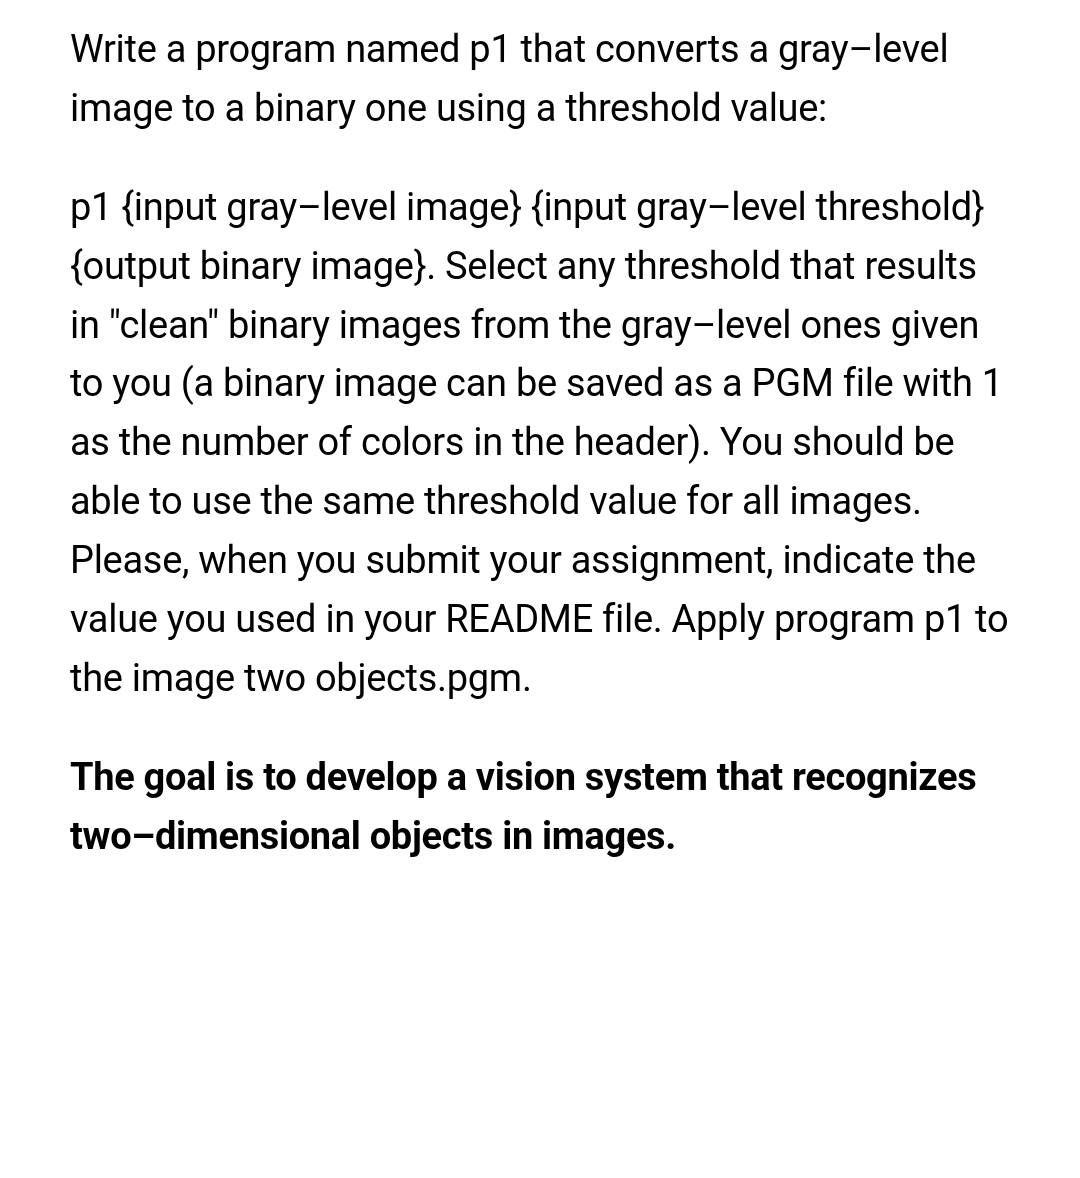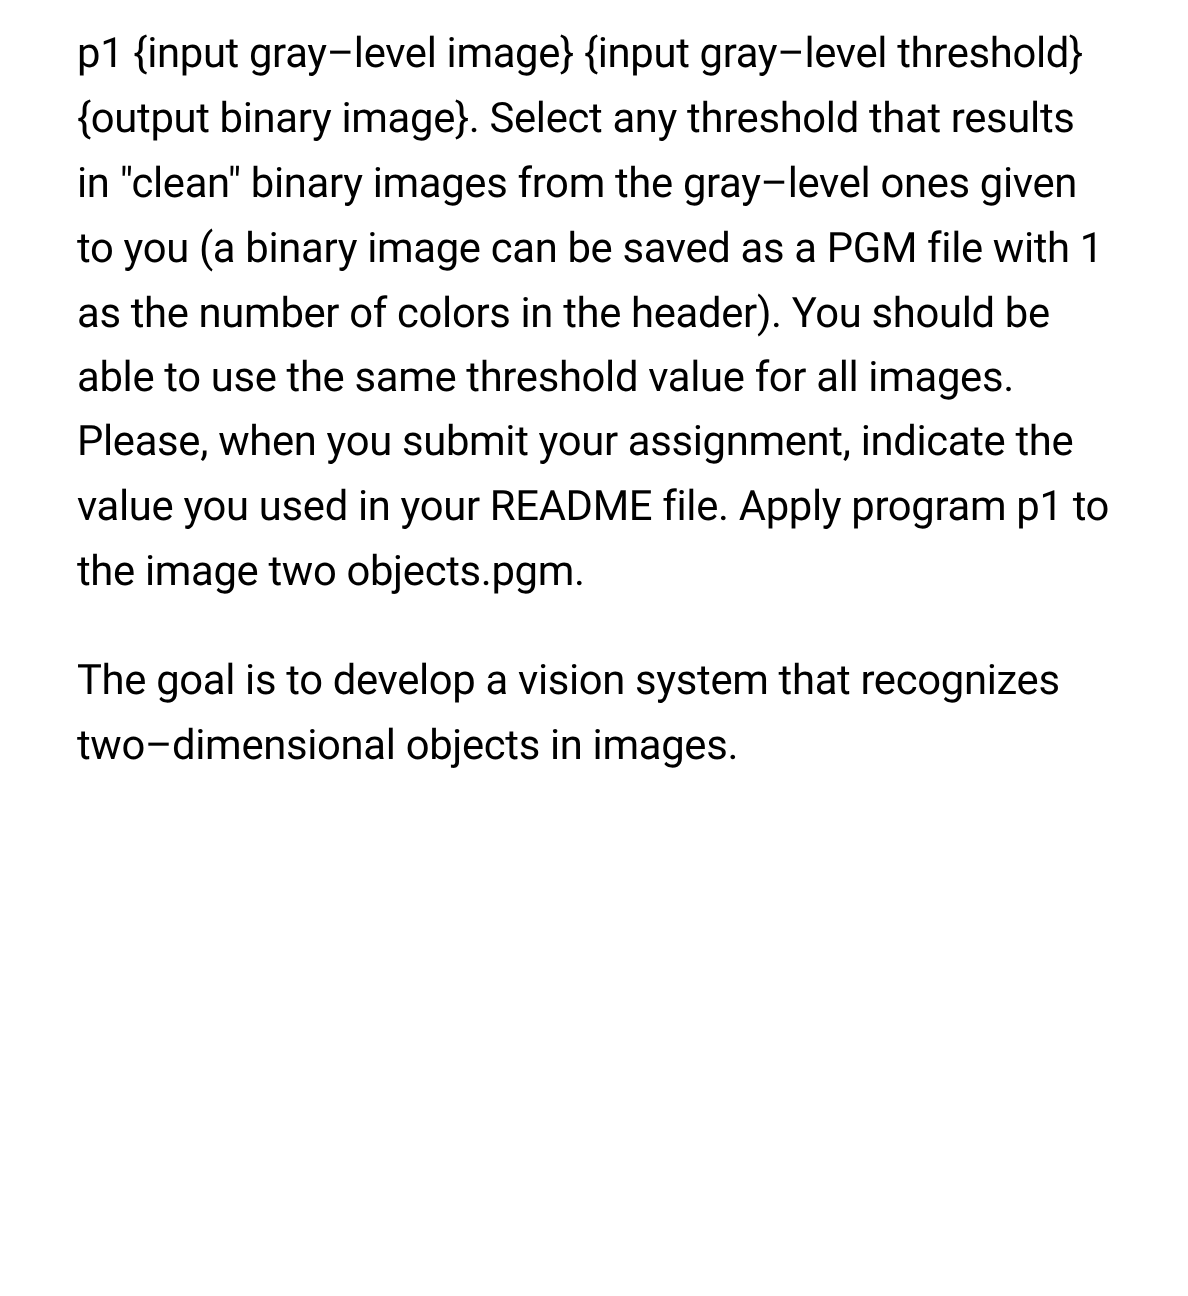--- a/index.html
+++ b/index.html
@@ -17,21 +17,23 @@
     }
     .paragraph {
       font-size: 38px;
       line-height: 1.55;
       margin-bottom: 40px;
       font-weight: 400;
       letter-spacing: -0.3px;
     }
     .paragraph:last-child {
       margin-bottom: 0;
+      font-weight: bold;
     }
   </style>
 </head>
 <body>
 
 <div class="content">
+  <p class="paragraph">Write a program named p1 that converts a gray–level image to a binary one using a threshold value:</p>
   <p class="paragraph">p1 {input gray–level image} {input gray–level threshold} {output binary image}. Select any threshold that results in "clean" binary images from the gray–level ones given to you (a binary image can be saved as a PGM file with 1 as the number of colors in the header). You should be able to use the same threshold value for all images. Please, when you submit your assignment, indicate the value you used in your README file. Apply program p1 to the image two objects.pgm.</p>
   <p class="paragraph">The goal is to develop a vision system that recognizes two–dimensional objects in images.</p>
 </div>
 
 </body></html>

